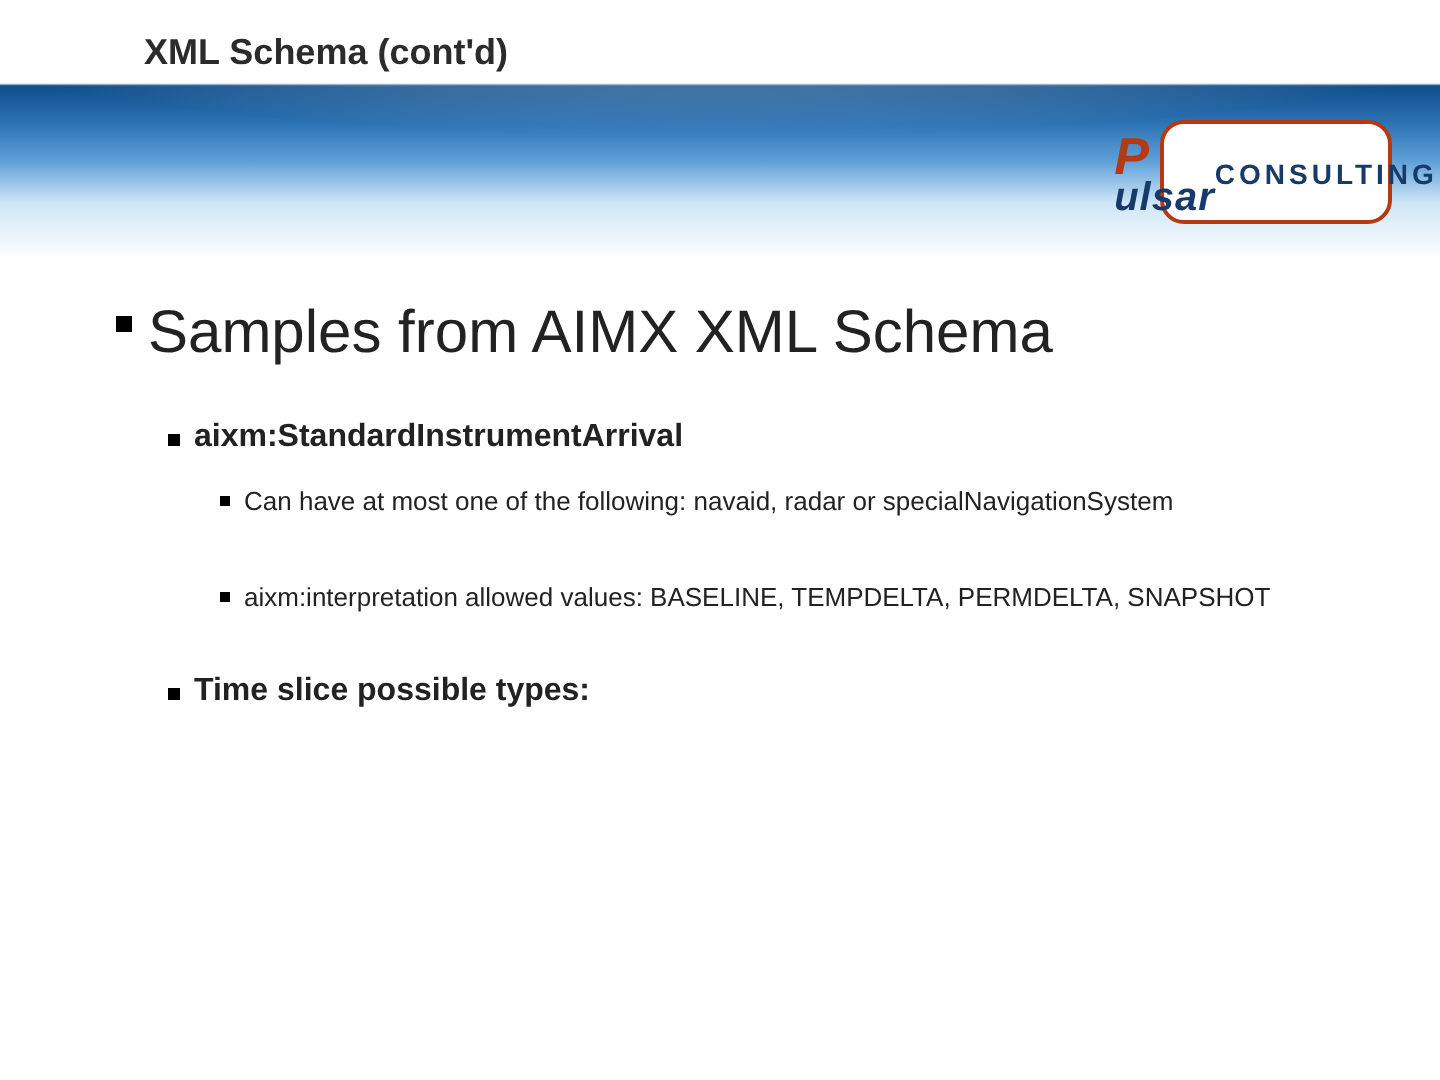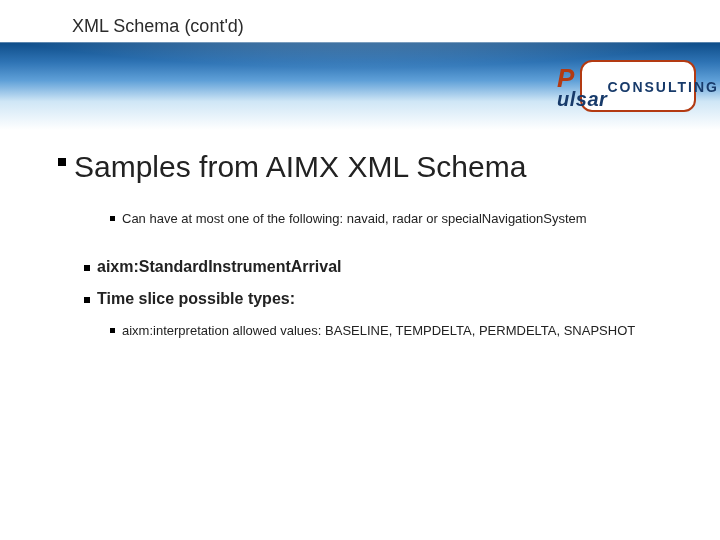--- a/index.html
+++ b/index.html
@@ -13,21 +13,21 @@
         #ffffff 0%,
         #ffffff 32%,
         #0f4e8a 33%,
         #2f74b5 48%,
         #5fa0d8 62%,
         #cfe6f6 78%,
         #ffffff 100%);
   }
   .slide-title {
     position: absolute; top: 16px; left: 72px;
-    font-size: 18px; font-weight: normal; color: #2b2b2b;
+    font-size: 18px; font-weight: bold; color: #2b2b2b;
   }
   .logo {
     position: absolute; top: 60px; right: 24px; width: 116px; height: 52px;
     border: 2px solid #b33a12; border-radius: 12px; background: #fff;
     display: flex; flex-direction: row; align-items: center; justify-content: center;
     padding: 2px 6px;
   }
   .logo-main {
     font-size: 20px; font-weight: bold; color: #173a6a; font-style: italic;
     letter-spacing: 0.5px; line-height: 1;
@@ -63,32 +63,32 @@
     <div class="logo-sub">CONSULTING</div>
   </div>
 
   <div class="content">
 
     <div class="bullet lvl1">
       <span class="sq"></span>
       <span class="text">Samples from AIMX XML Schema</span>
     </div>
 
+    <div class="bullet lvl2">
+      <span class="sq-sm"></span>
+      <span class="text">aixm:StandardInstrumentArrival</span>
+    </div>
     <div class="bullet lvl3">
       <span class="sq-xs"></span>
       <span class="text">Can have at most one of the following: navaid, radar or specialNavigationSystem</span>
     </div>
-    <div class="bullet lvl2">
-      <span class="sq-sm"></span>
-      <span class="text">aixm:StandardInstrumentArrival</span>
+
+    <div class="bullet lvl3">
+      <span class="sq-xs"></span>
+      <span class="text">aixm:interpretation allowed values: BASELINE, TEMPDELTA, PERMDELTA, SNAPSHOT</span>
     </div>
-
     <div class="bullet lvl2">
       <span class="sq-sm"></span>
       <span class="text">Time slice possible types:</span>
-    </div>
-    <div class="bullet lvl3">
-      <span class="sq-xs"></span>
-      <span class="text">aixm:interpretation allowed values: BASELINE, TEMPDELTA, PERMDELTA, SNAPSHOT</span>
     </div>
 
   </div>
 </div>
 
 </body></html>

